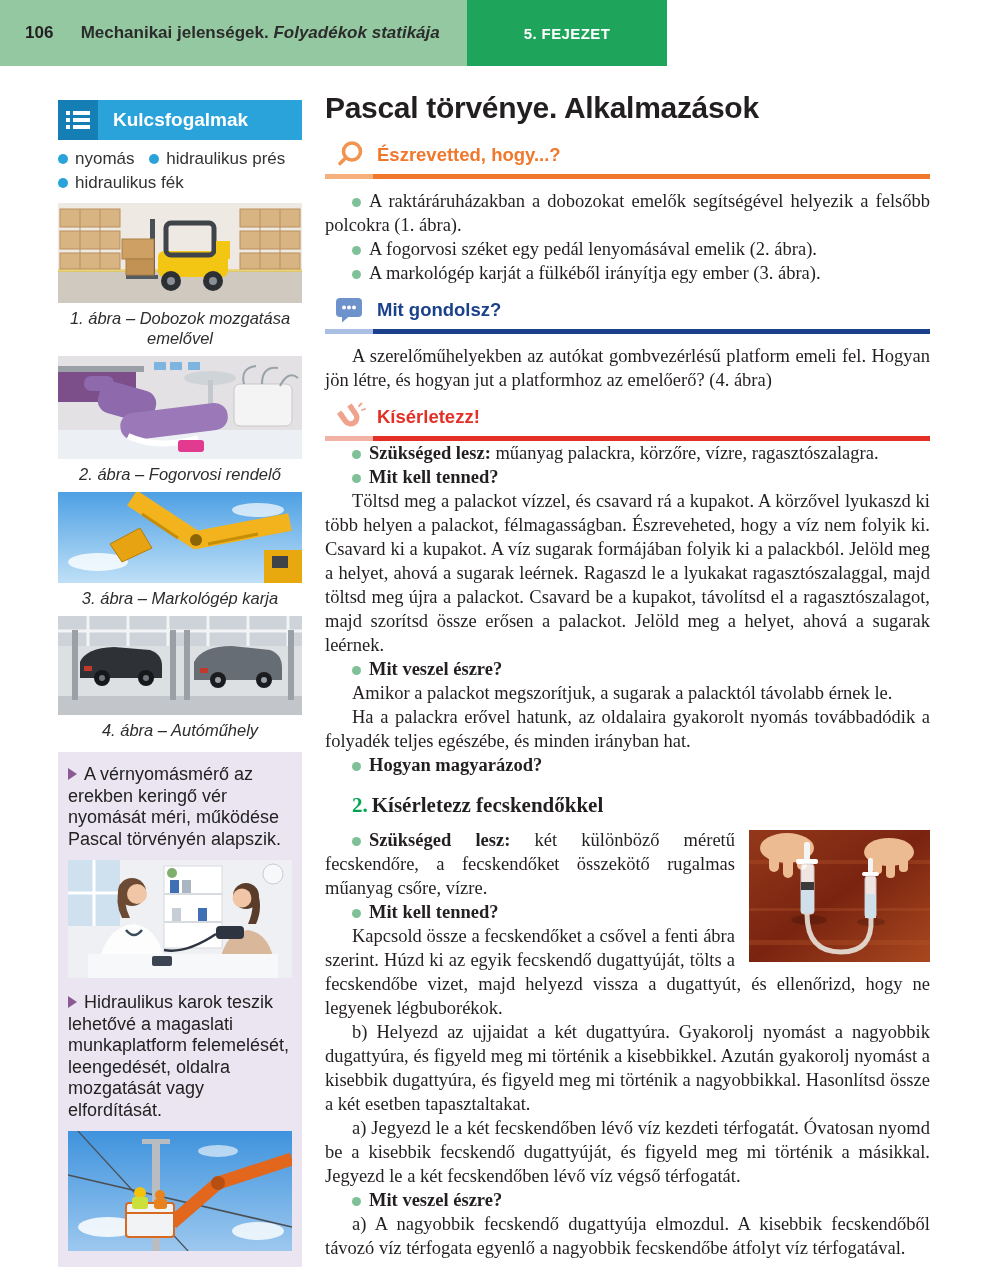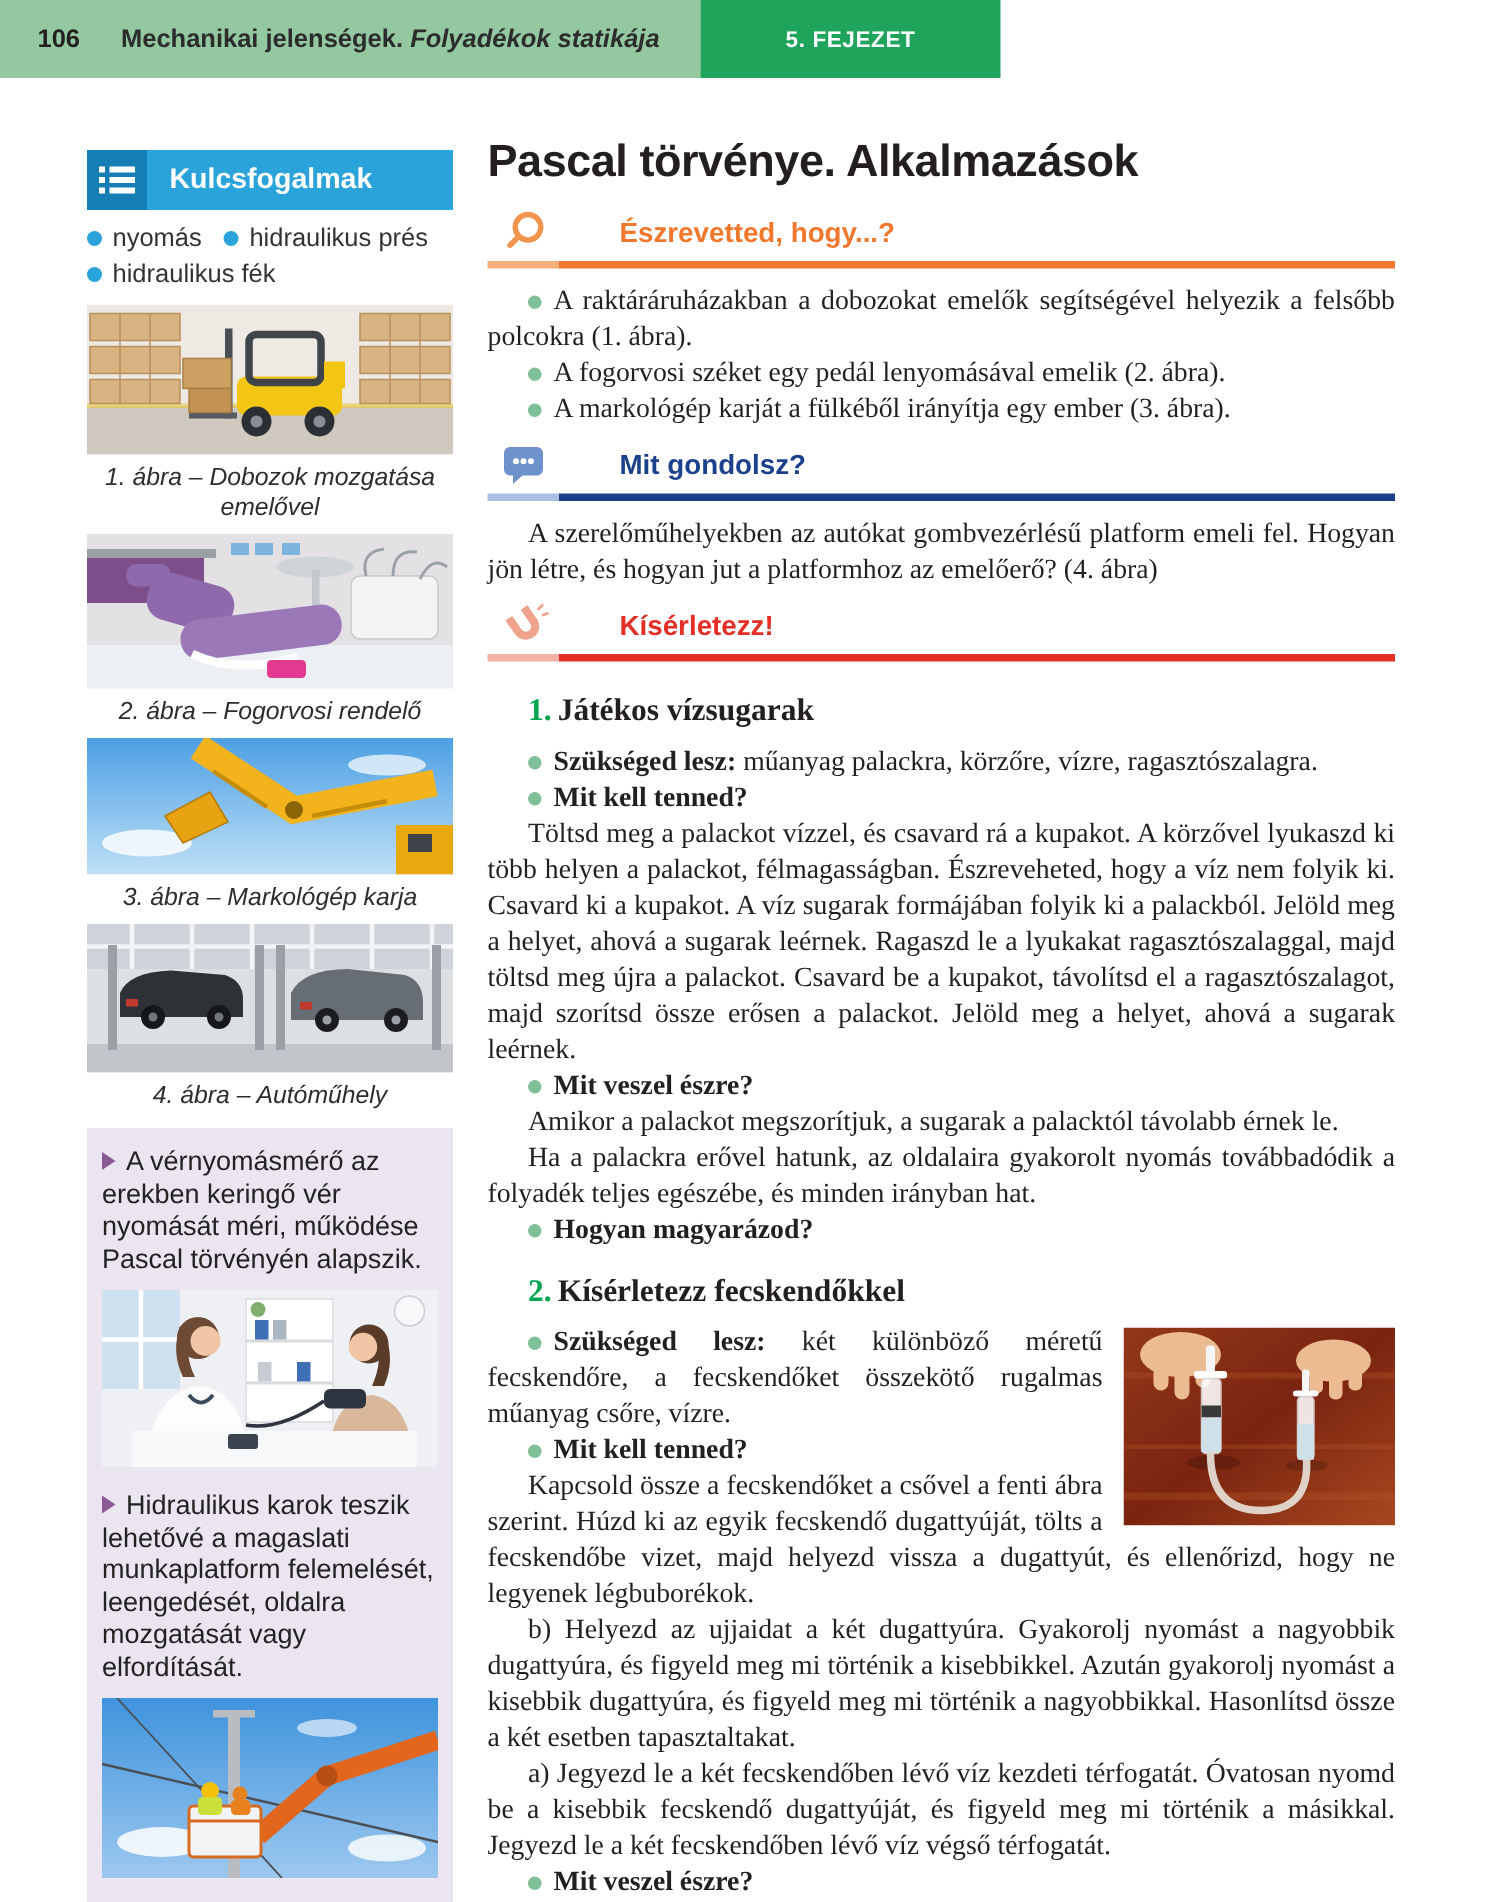--- a/index.html
+++ b/index.html
@@ -1,20 +1,20 @@
 <!DOCTYPE html>
 <html lang="hu"><head>
 <meta charset="utf-8">
 <style>
   html,body{margin:0;padding:0;background:#ffffff;}
   .page{position:relative;width:1000px;height:1268px;background:#fff;overflow:hidden;
         font-family:"Liberation Sans",sans-serif;color:#231f20;}
 
   
-  .topbar{position:absolute;top:0;left:0;height:52px;display:flex;}
+  .topbar{position:absolute;top:0;left:0;height:66px;display:flex;}
   .topbar-light{width:467px;background:#93c8a0;display:flex;align-items:center;}
   .pagenum{font-weight:bold;font-size:17px;margin-left:25px;}
   .topbar-title{margin:0 auto;font-weight:bold;font-size:17px;color:#2c2c2c;white-space:nowrap;}
   .topbar-title .it{font-style:italic;}
   .chapterbox{width:200px;background:#1fa45c;color:#fff;font-weight:bold;font-size:15px;
               display:flex;align-items:center;justify-content:center;letter-spacing:.4px;}
 
   
   .sidebar{position:absolute;left:58px;top:100px;width:244px;}
   .kc-header{height:40px;background:#2aa3da;display:flex;align-items:center;}
@@ -31,21 +31,21 @@
   .tudod-iconbox{width:42px;height:42px;background:#8a5a95;display:flex;align-items:center;justify-content:center;flex:none;}
   .tudod-title{color:#fff;font-weight:bold;font-size:19px;margin-left:15px;}
   .tudod-body{background:#ebe5f1;padding:10px 10px 12px;}
   .note{font-size:18px;line-height:21.5px;color:#222;margin:2px 0 10px;}
   .tri{display:inline-block;width:0;height:0;border-left:9px solid #8a5a95;
        border-top:6px solid transparent;border-bottom:6px solid transparent;margin-right:7px;}
 
   
   .main{position:absolute;left:325px;top:90px;width:605px;}
   .h1{font-size:30px;line-height:36px;font-weight:bold;margin:0;letter-spacing:-.3px;}
-  .secrow{display:flex;align-items:center;height:30px;margin-top:14px;gap:36px;}
+  .secrow{display:flex;align-items:center;height:30px;margin-top:14px;}
   .secicon{width:34px;display:flex;align-items:center;justify-content:flex-start;flex:none;margin-left:10px;}
   .seclabel{font-weight:bold;font-size:18.5px;margin-left:8px;}
   .c-orange{color:#f0772b}.c-navy{color:#1b418c}.c-red{color:#e42f27}
   .rule{height:5px;margin-top:4px;}
   .rule-o{background:linear-gradient(to right,#f5b07c 0 48px,#f0772b 48px);}
   .rule-b{background:linear-gradient(to right,#a9bfe3 0 48px,#1b418c 48px);}
   .rule-r{background:linear-gradient(to right,#f2b2a5 0 48px,#e42f27 48px);}
   .para{font-family:"Liberation Serif",serif;font-size:18.5px;line-height:24px;margin:0;
         text-align:justify;text-indent:27px;}
   .blk{margin-top:10px;}
@@ -334,21 +334,20 @@
           <g stroke="#efa28c" stroke-width="1.8" stroke-linecap="round">
             <line x1="24" y1="4" x2="26.5" y2="1.5"></line>
               <line x1="27" y1="8" x2="30" y2="7"></line>
           </g>
         </svg>
       </span>
       <span class="seclabel c-red">Kísérletezz!</span>
     </div>
     <div class="rule rule-r"></div>
 
-    <p class="exph"><span class="num">1.</span><span>Játékos vízsugarak</span></p>
 
     <p class="para"><span class="gdot"></span><b>Szükséged lesz:</b><span> műanyag palackra, körzőre, vízre, ragasztószalagra.</span></p>
     <p class="para"><span class="gdot"></span><b>Mit kell tenned?</b></p>
     <p class="para">Töltsd meg a palackot vízzel, és csavard rá a kupakot. A körzővel lyukaszd ki több helyen a palackot, félmagasságban. Észreveheted, hogy a víz nem folyik ki. Csavard ki a kupakot. A víz sugarak formájában folyik ki a palackból. Jelöld meg a helyet, ahová a sugarak leérnek. Ragaszd le a lyukakat ragasztószalaggal, majd töltsd meg újra a palackot. Csavard be a kupakot, távolítsd el a ragasztószalagot, majd szorítsd össze erősen a palackot. Jelöld meg a helyet, ahová a sugarak leérnek.</p>
     <p class="para"><span class="gdot"></span><b>Mit veszel észre?</b></p>
     <p class="para">Amikor a palackot megszorítjuk, a sugarak a palacktól távolabb érnek le.</p>
     <p class="para">Ha a palackra erővel hatunk, az oldalaira gyakorolt nyomás továbbadódik a folyadék teljes egészébe, és minden irányban hat.</p>
     <p class="para"><span class="gdot"></span><b>Hogyan magyarázod?</b></p>
 
     <p class="exph" style="margin-top:16px;"><span class="num">2.</span><span>Kísérletezz fecskendőkkel</span></p>

